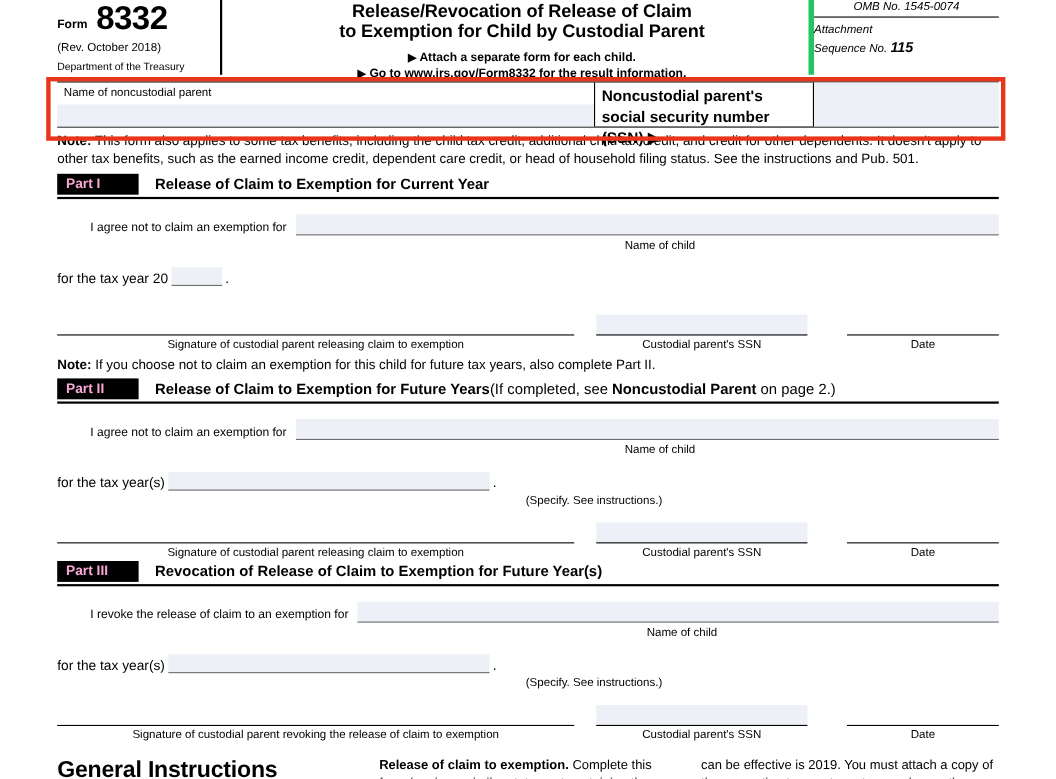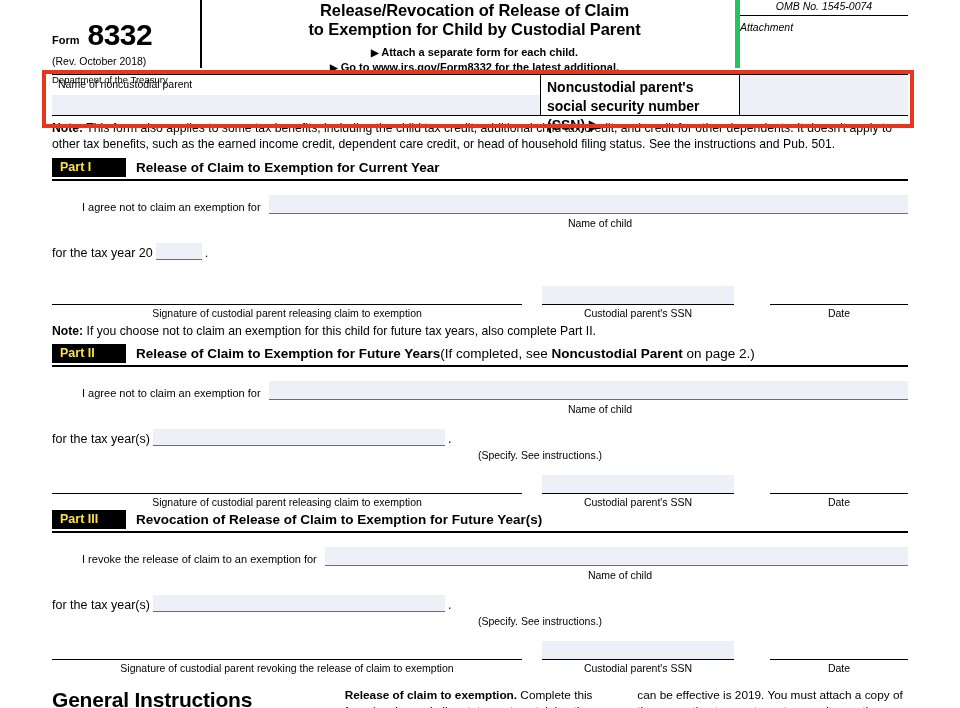--- a/index.html
+++ b/index.html
@@ -27,21 +27,21 @@
     position: relative;
     height: 68px;
     margin: 0 52px 0 52px;
     display: flex;
     align-items: stretch;
   }
   .hdr-left {
     width: 148px;
     border-right: 2px solid #000;
     position: relative;
-    padding-top: 20px;
+    padding-top: 2px;
   }
   .form-line {
     display: flex;
     align-items: flex-end;
     gap: 8px;
   }
   .form-word {
     font-size: 11px;
     font-weight: bold;
     line-height: 1;
@@ -166,30 +166,31 @@
   
   .part-bar {
     margin: 6px 52px 0 52px;
     display: flex;
     align-items: center;
     border-bottom: 2px solid #000;
     padding-bottom: 2px;
   }
   .part-tag {
     background: #000;
-    color: #fde047;
+    color: #f9a8d4;
     font-size: 12.5px;
     font-weight: bold;
     padding: 2px 8px 3px 8px;
     min-width: 58px;
   }
   .part-title {
     font-size: 13.5px;
     font-weight: bold;
-    margin-left: 10px;
+    margin-left: 0;
+    padding-left: 15px;
   }
   .part-title .reg { font-weight: normal; }
 
   
   .row {
     margin: 0 52px;
     position: relative;
   }
   .agree-row {
     display: flex;
@@ -302,27 +303,31 @@
     </div>
     <div class="hdr-center">
       <div class="title1">Release/Revocation of Release of Claim</div>
       <div class="title1">to Exemption for Child by Custodial Parent</div>
       <div class="title-sub">
         <span class="arrow">▶</span>
         <span>Attach a separate form for each child.</span>
       </div>
       <div class="title-sub2">
         <span class="arrow">▶</span>
-        <span>Go to www.irs.gov/Form8332 for the latest additional.</span>
+        <span>Go to www.irs.gov/Form8332 for the result information.</span>
       </div>
     </div>
     <div class="hdr-right">
       <div class="omb">OMB No. 1545-0074</div>
       <div class="attach">
         <div>Attachment</div>
+        <div>
+          <span>Sequence No.</span>
+          <span class="seq-no">115</span>
+        </div>
       </div>
     </div>
   </div>
 
   <div class="redbox"></div>
 
   <div class="name-row">
     <div class="name-cell">
       <div class="cell-label">Name of noncustodial parent</div>
       <div class="fill"></div>

